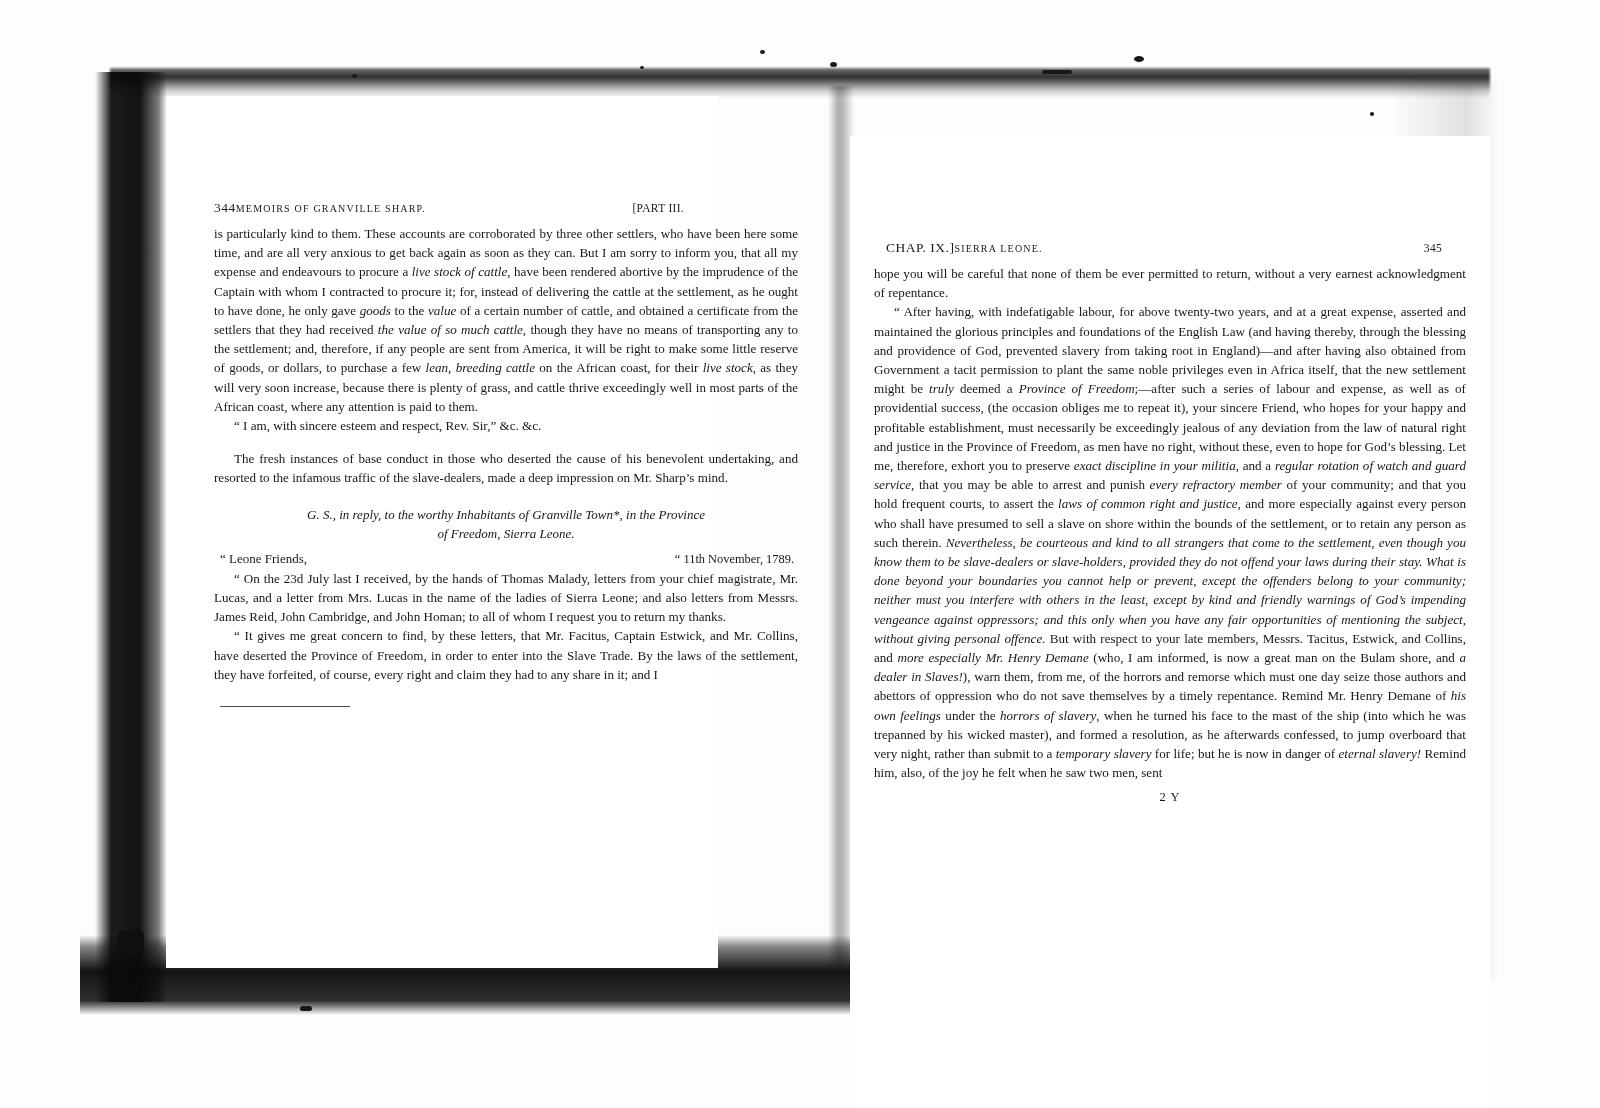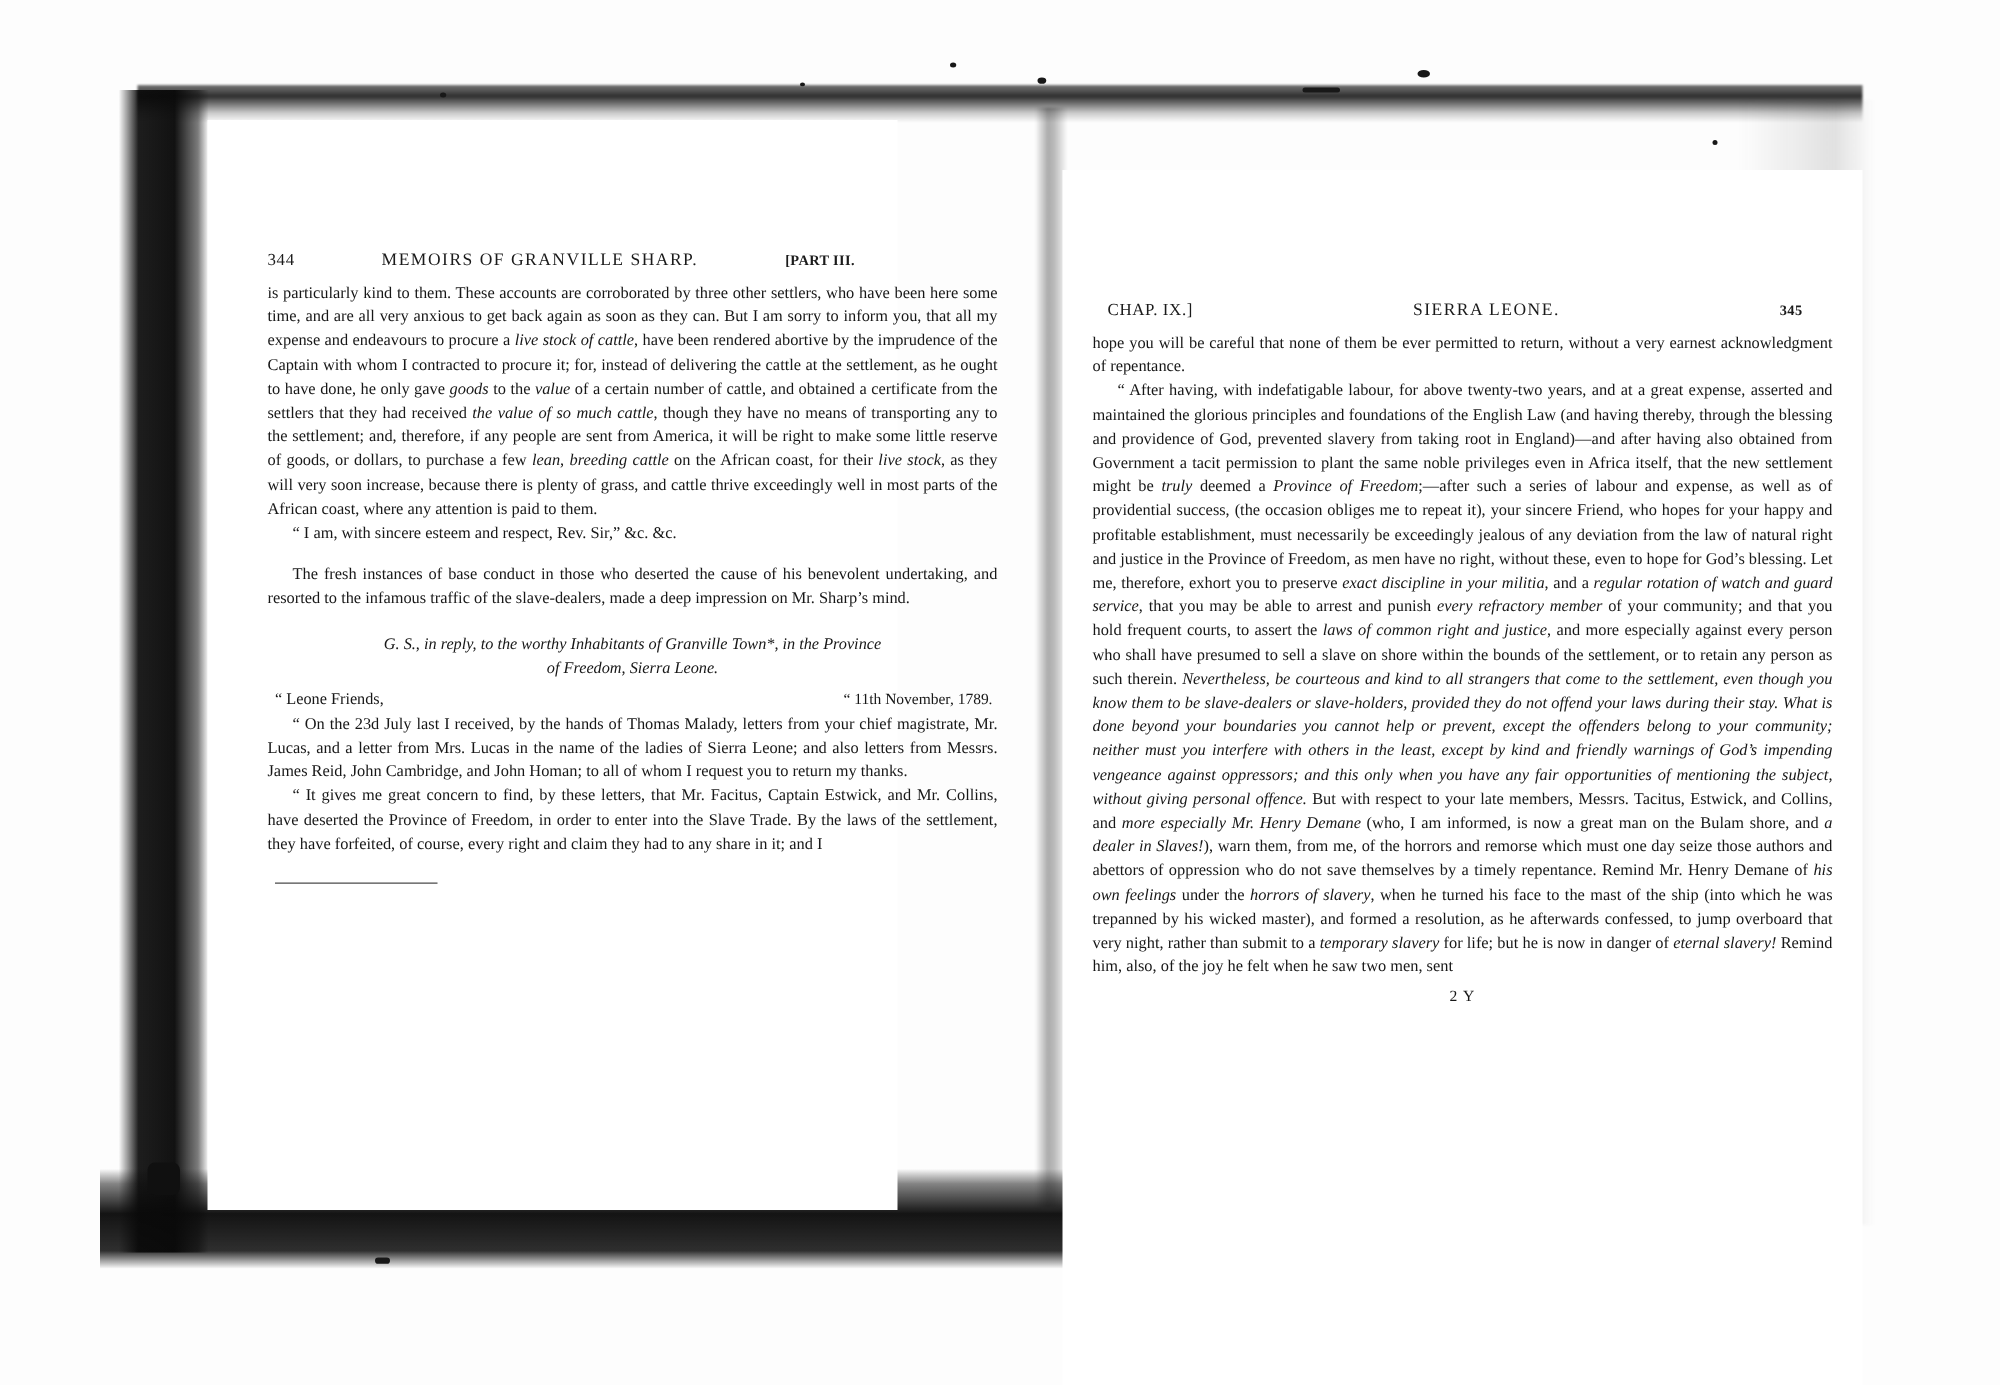--- a/index.html
+++ b/index.html
@@ -87,26 +87,25 @@
     color: #1b1b1b;
     display: flex;
     align-items: baseline;
   }
   #page-left .running-head { padding: 0 34px 0 48px; }
   #page-right .running-head { padding: 0 48px 0 36px; }
 
   .rh-folio { font-size: 13.5px; letter-spacing: 0.5px; }
   .rh-title {
     flex: 1;
-    text-align: center;
     font-variant: small-caps;
-    font-size: 14px;
+    font-size: 10px;
     letter-spacing: 1.2px;
   }
-  .rh-part { font-size: 11.5px; letter-spacing: 0.3px; font-weight: bold; }
+  .rh-part { font-size: 11.5px; letter-spacing: 0.3px; }
 
   .textblock {
     position: absolute;
     top: 128px;
     font-size: 13.1px;
     line-height: 19.2px;
     text-align: justify;
     color: #171717;
     hyphens: manual;
   }

